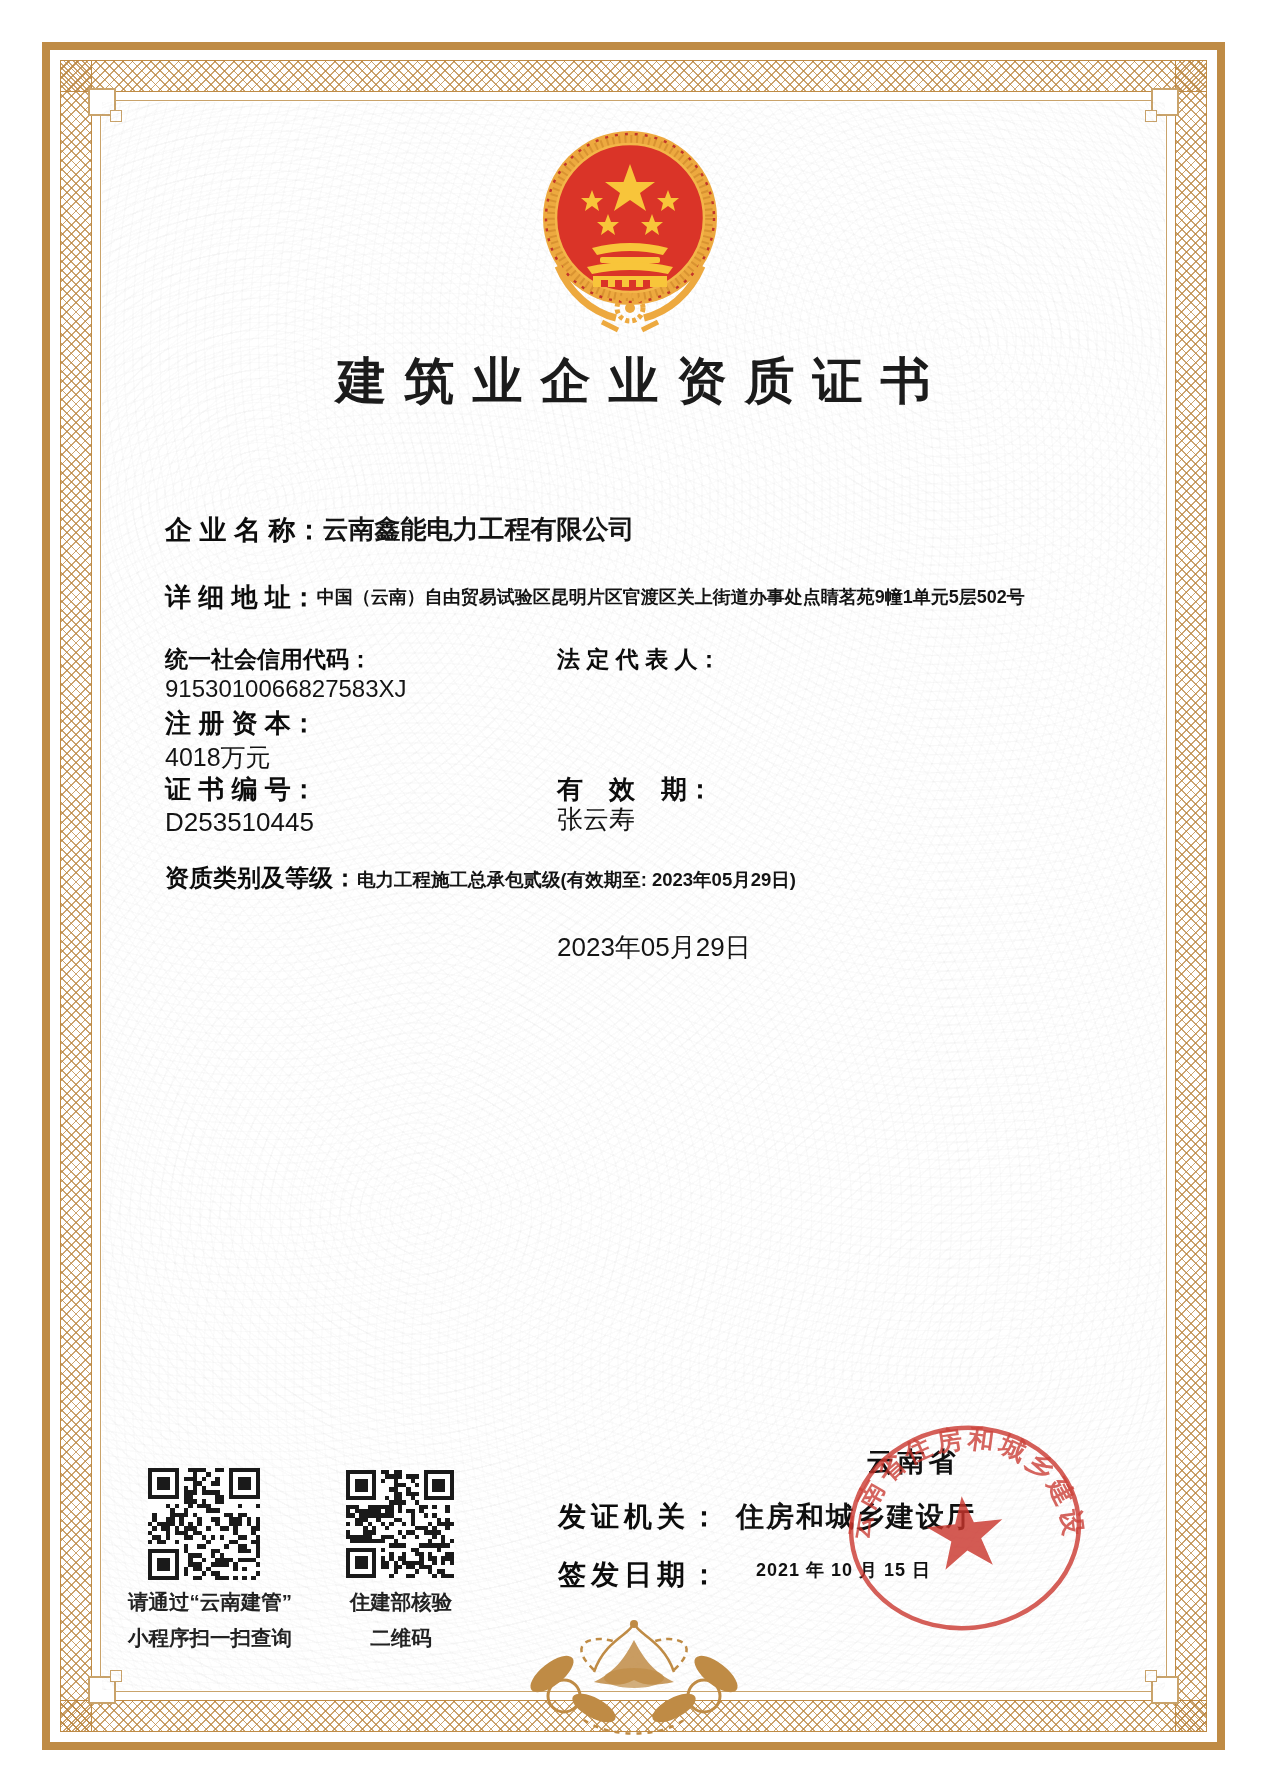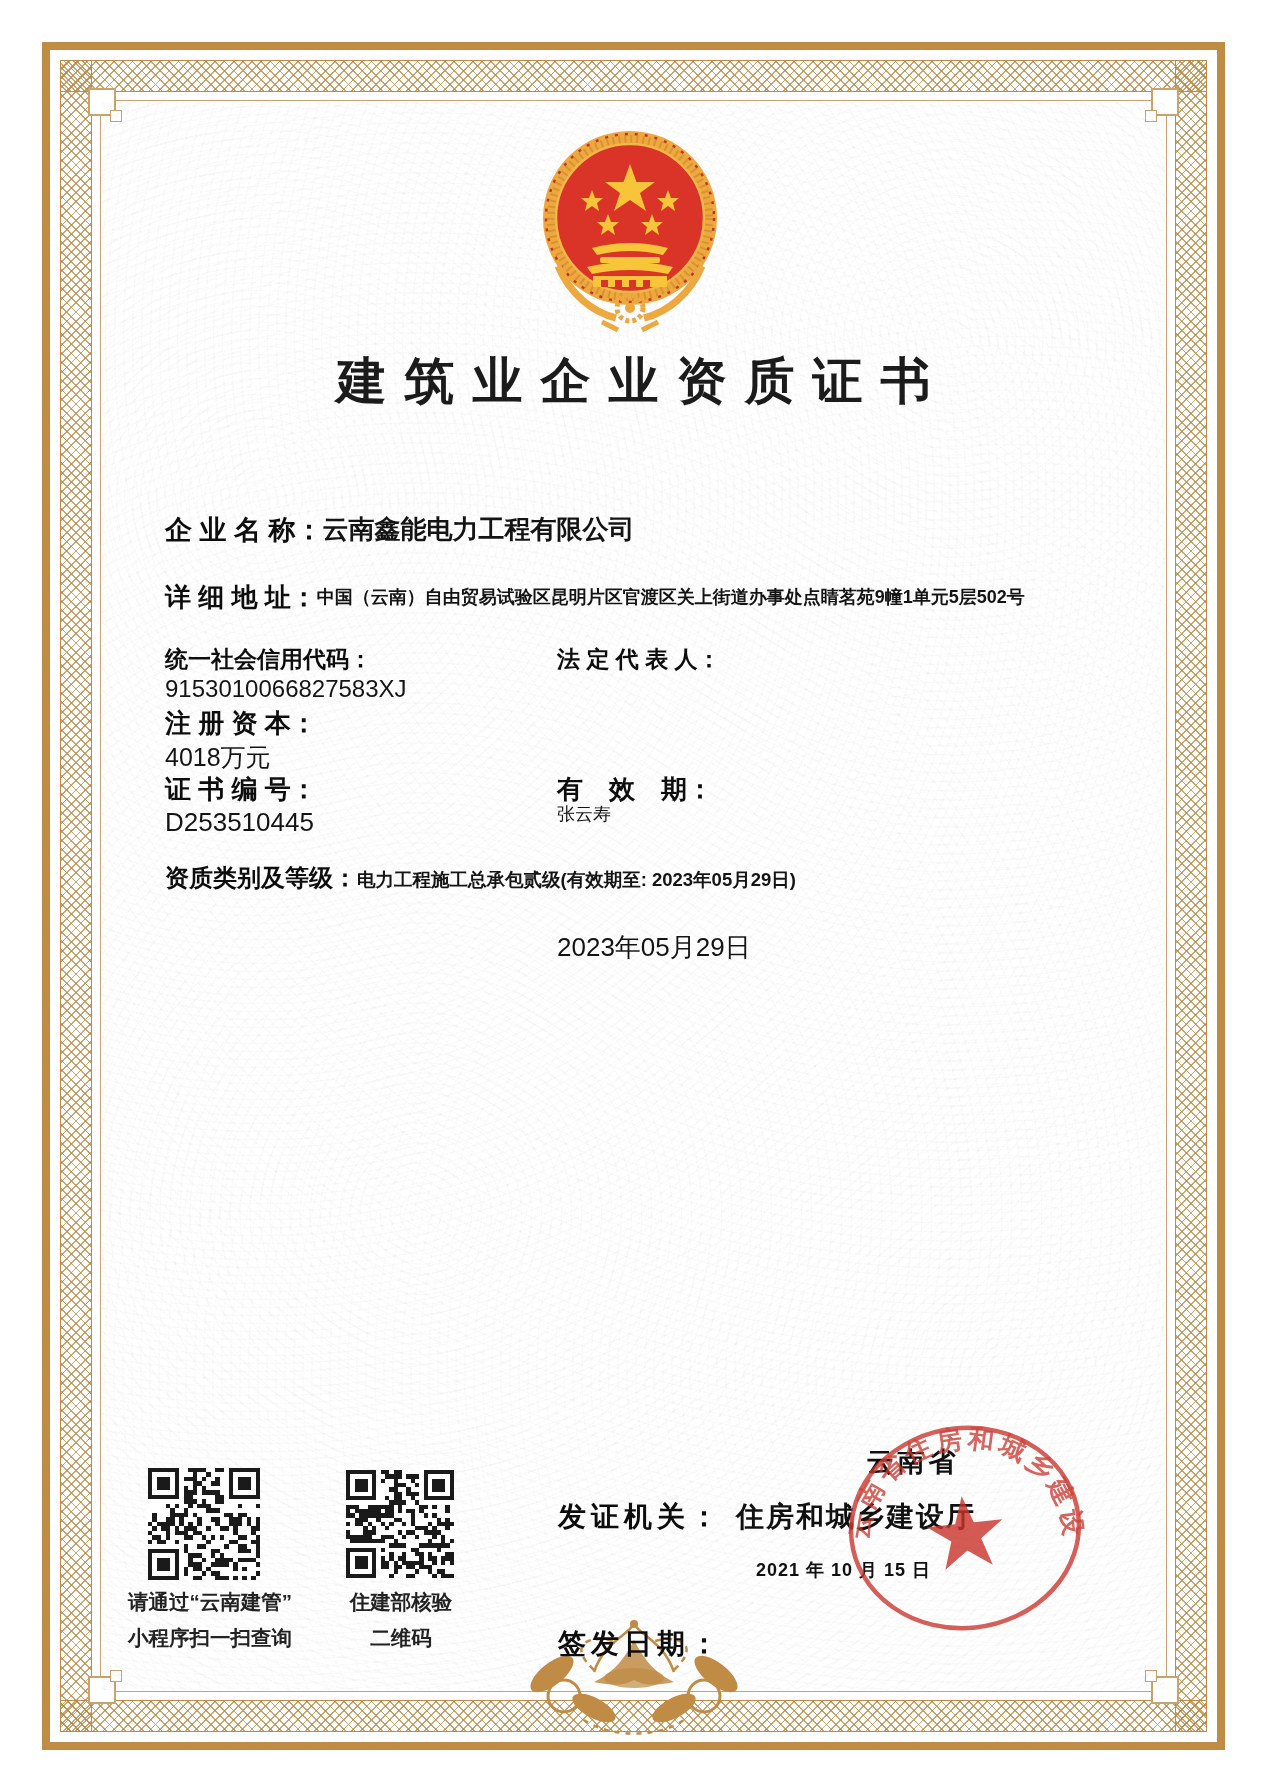--- a/index.html
+++ b/index.html
@@ -57,21 +57,21 @@
   .qr svg{width:100%;height:100%;}
   .qr1{left:148px;top:1468px;}
   .qr2{left:346px;top:1470px;width:108px;height:108px;}
   .qr-cap{position:absolute;text-align:center;font-size:20.5px;font-weight:600;color:#222;line-height:1.75;}
   .cap1{left:102px;top:1584px;width:216px;}
   .cap2{left:328px;top:1584px;width:146px;}
   .issuer-province{position:absolute;left:818px;top:1444px;width:190px;text-align:center;
     font-size:27px;font-weight:900;letter-spacing:4px;color:#101010;}
   .f-label{position:absolute;font-size:28px;font-weight:900;color:#0d0d0d;letter-spacing:5px;}
   .f-issuer-label{left:558px;top:1498px;}
-  .f-date-label{left:558px;top:1625px;text-align:right;}
+  .f-date-label{left:558px;top:1556px;text-align:right;}
   .f-value{position:absolute;font-size:28px;font-weight:900;color:#101010;}
   .f-issuer-value{left:736px;top:1498px;letter-spacing:2px;}
   .f-date-value{left:756px;top:1558px;font-size:18px;letter-spacing:1px;}
   .seal{position:absolute;left:838px;top:1420px;width:254px;height:216px;transform:rotate(-6deg);opacity:.92;}
 </style>
 </head>
 <body>
 
 <div class="page">
 
@@ -152,21 +152,21 @@
     <span class="val">中国（云南）自由贸易试验区昆明片区官渡区关上街道办事处点睛茗苑9幢1单元5层502号</span>
   </div>
 
   <div class="row r-credit">
     <span class="pair pair-left">
       <span class="lbl">统一社会信用代码：</span>
       <span class="val">9153010066827583XJ</span>
     </span>
     <span class="pair">
       <span class="lbl rlbl">法 定 代 表 人：</span>
-      <span class="val" style="font-size:18px">张云寿</span>
+      <span class="val" style="font-size:26px">张云寿</span>
     </span>
   </div>
 
   <div class="row r-cap">
     <span class="pair pair-left">
       <span class="lbl">注 册 资 本：</span>
       <span class="val">4018万元</span>
     </span>
   </div>
 

